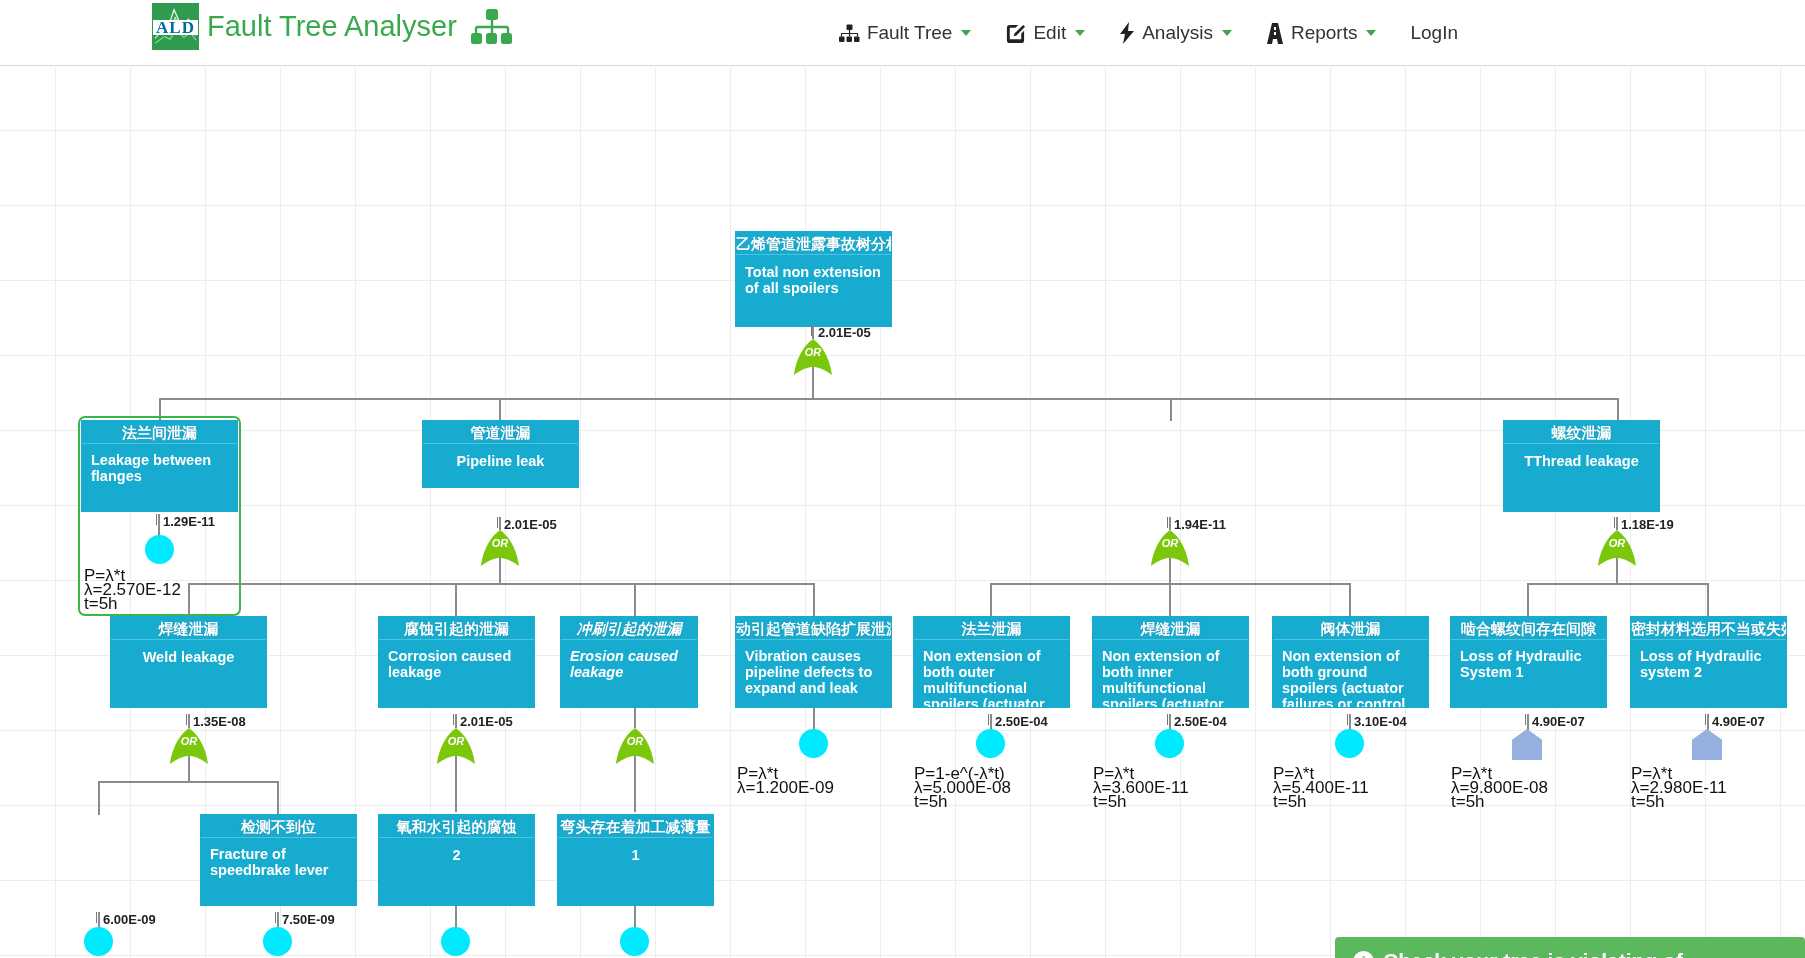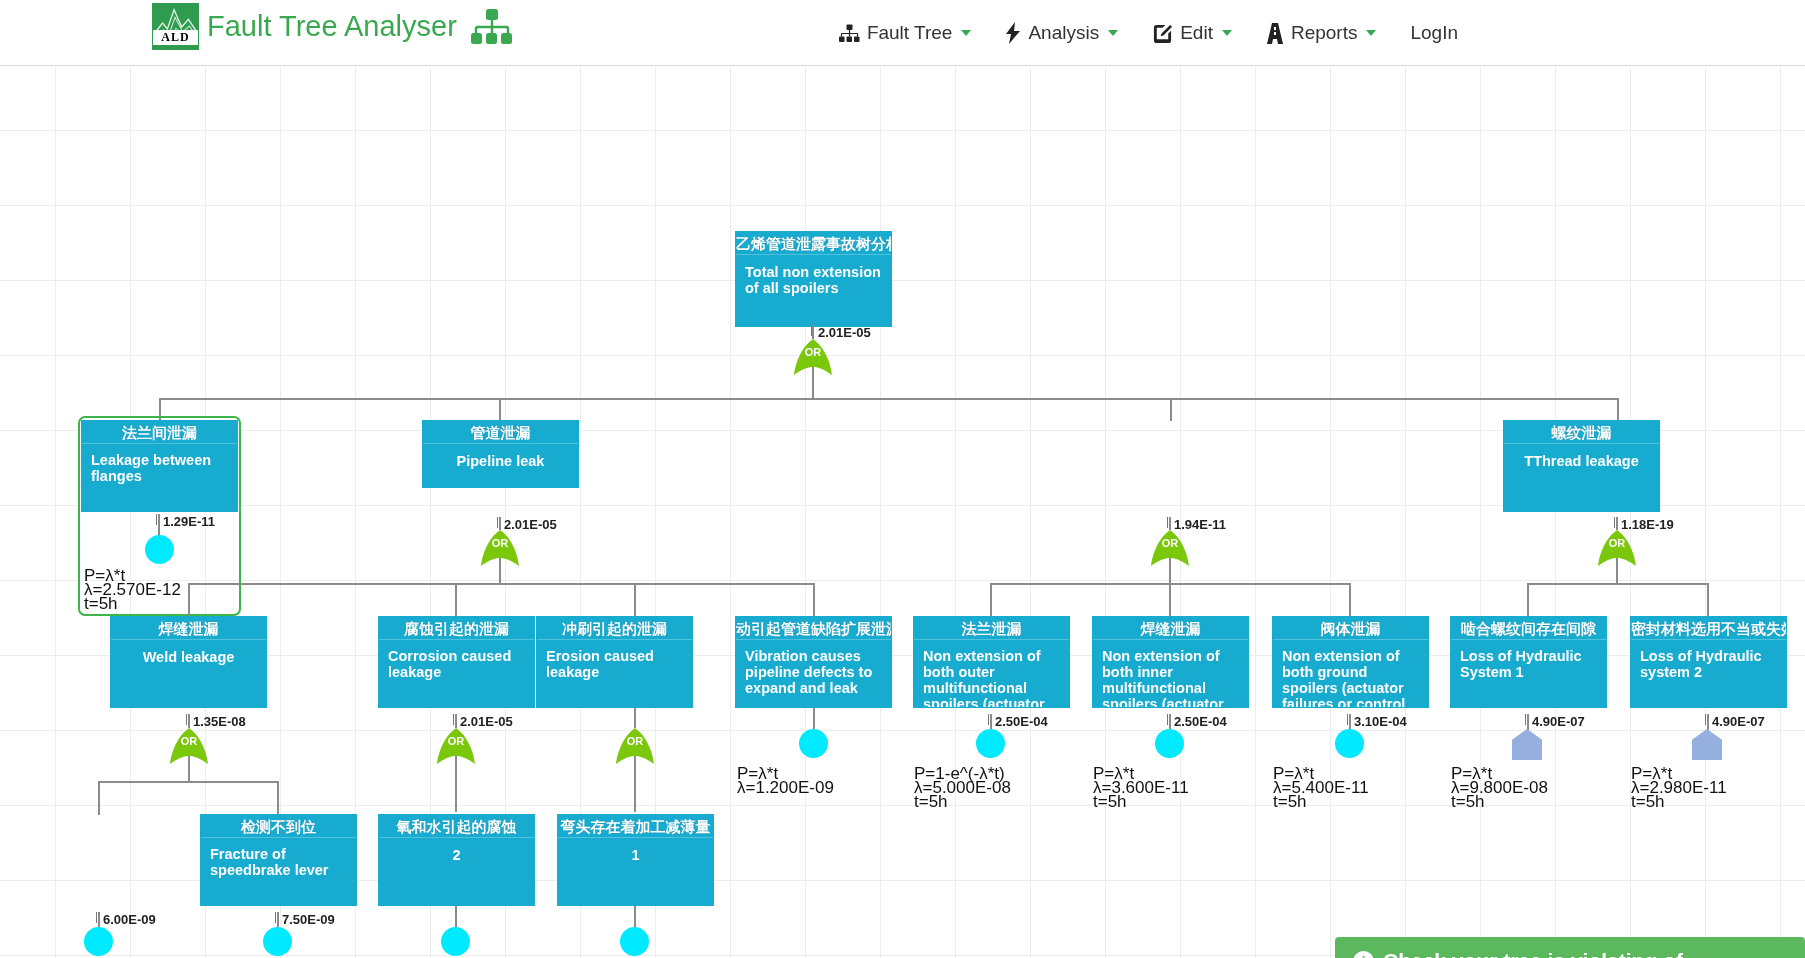--- a/index.html
+++ b/index.html
@@ -28,25 +28,25 @@
     background: #2e9b4e;
     position: relative;
     display: block;
     overflow: hidden;
     border: 1px solid #2e9b4e;
   }
   #ald-logo .peaks {
     position: absolute; left: 0; top: 0; width: 100%; height: 100%;
   }
   #ald-logo .aldtext {
-    position: absolute; left: 0; bottom: 4px;
+    position: absolute; left: 0; bottom: 14px;
     width: 100%; height: 15px;
     background: #ffffff;
-    color: #000000;
-    font-size: 12px; font-weight: bold;
+    color: #0369a1;
+    font-size: 17px; font-weight: bold;
     letter-spacing: 1px;
     text-align: center; line-height: 15px;
     font-family: "Liberation Serif", serif;
   }
   #brand-title {
     color: #3aa84f;
     font-size: 29px;
     font-weight: 400;
     white-space: nowrap;
   }
@@ -141,20 +141,21 @@
   .vline { position: absolute; background: #8b8b8b; width: 2px; }
   .hline { position: absolute; background: #8b8b8b; height: 2px; }
 
   
   .gate {
     position: absolute;
     width: 38px; height: 36px;
     background: #7ac70c;
     -webkit-clip-path: path("M0,36 C0,36 2,12 19,0 C36,12 38,36 38,36 C38,36 28,28 19,28 C10,28 0,36 0,36 Z");
     clip-path: path("M0,36 C0,36 2,12 19,0 C36,12 38,36 38,36 C38,36 28,28 19,28 C10,28 0,36 0,36 Z");
+    font-style: italic;
   }
   .gate .glabel {
     position: absolute;
     top: 7px; left: 0; width: 100%;
     text-align: center;
     font-size: 11px;
     font-weight: bold;
     color: #ffffff;
   }
 
@@ -245,36 +246,36 @@
           <rect x="15" y="25" width="11" height="11" rx="2" fill="#222"></rect>
           <rect x="30" y="25" width="11" height="11" rx="2" fill="#222"></rect>
         </svg>
       </span>
       <span>Fault Tree</span>
       <span class="caret"></span>
     </div>
 
     <div class="navitem">
       <span class="navicon">
-        <svg width="16" height="22" viewBox="0 0 16 22">
-          <path d="M10 0 L1 12 h5 l-2 10 L15 9 h-6 z" fill="#222"></path>
-        </svg>
-      </span>
-      <span>Analysis</span>
-      <span class="caret"></span>
-    </div>
-
-    <div class="navitem">
-      <span class="navicon">
         <svg width="21" height="21" viewBox="0 0 22 22">
           <path d="M2 5 a3 3 0 0 1 3 -3 h9 l-3 3 h-6 v12 h12 v-6 l3 -3 v10 a3 3 0 0 1 -3 3 h-12 a3 3 0 0 1 -3 -3 z" fill="#222"></path>
           <path d="M10 11 L19 2 l2 2 l-9 9 l-3 1 z" fill="#222"></path>
         </svg>
       </span>
       <span>Edit</span>
+      <span class="caret"></span>
+    </div>
+
+    <div class="navitem">
+      <span class="navicon">
+        <svg width="16" height="22" viewBox="0 0 16 22">
+          <path d="M10 0 L1 12 h5 l-2 10 L15 9 h-6 z" fill="#222"></path>
+        </svg>
+      </span>
+      <span>Analysis</span>
       <span class="caret"></span>
     </div>
 
     <div class="navitem">
       <span class="navicon">
         <svg width="18" height="21" viewBox="0 0 18 21">
           <path d="M6 0 h6 l5 21 h-5 l-1 -5 h-4 l-1 5 h-5 z" fill="#222"></path>
           <rect x="8" y="4" width="2" height="3" fill="#fff"></rect>
           <rect x="8" y="9" width="2" height="3" fill="#fff"></rect>
         </svg>
@@ -380,21 +381,21 @@
   </div>
   <div class="probtick" style="left:453px; top:647px;"></div>
   <div class="prob" style="left:460px; top:647px;">2.01E-05</div>
   <div class="vline" style="left:455px; top:647px; height:14px;"></div>
   <div class="gate" style="left:437px; top:661px;">
     <span class="glabel">OR</span>
   </div>
   <div class="vline" style="left:455px; top:689px; height:56px;"></div>
 
   <div class="vline" style="left:634px; top:516px; height:34px;"></div>
-  <div class="node" style="left:536px; top:549px; width:157px; height:92px;">
+  <div class="node" style="left:560px; top:549px; width:138px; height:92px;font-style:italic;">
     <div class="ntitle">冲刷引起的泄漏</div>
     <div class="nbody">Erosion caused leakage</div>
   </div>
   <div class="vline" style="left:634px; top:641px; height:20px;"></div>
   <div class="gate" style="left:616px; top:661px;">
     <span class="glabel">OR</span>
   </div>
   <div class="vline" style="left:634px; top:689px; height:56px;"></div>
 
   <div class="vline" style="left:813px; top:516px; height:34px;"></div>

